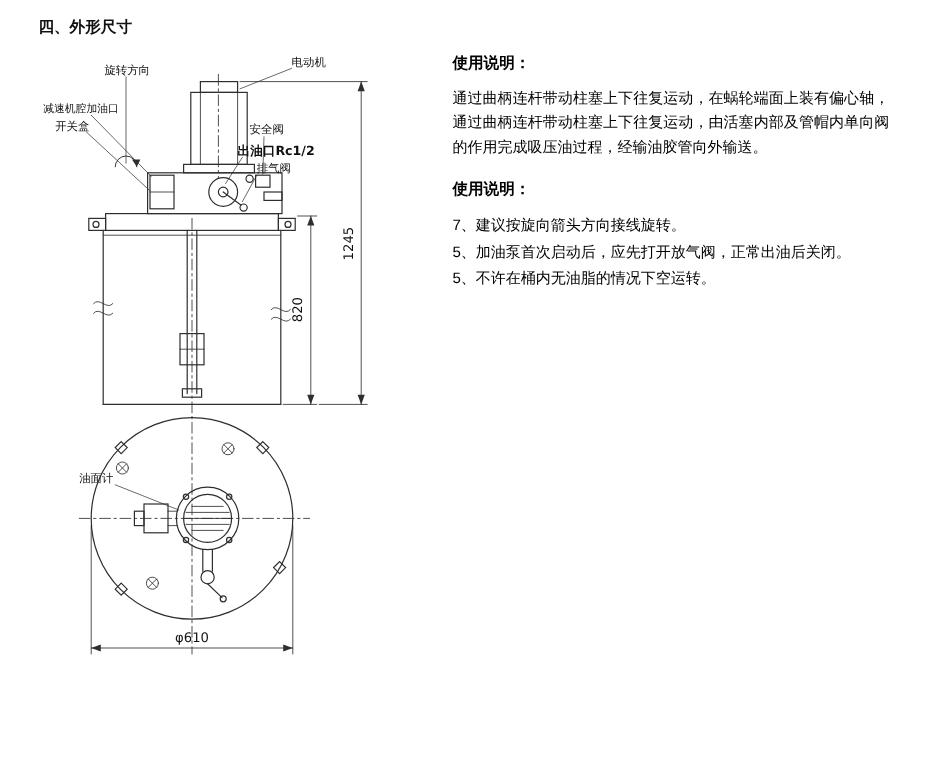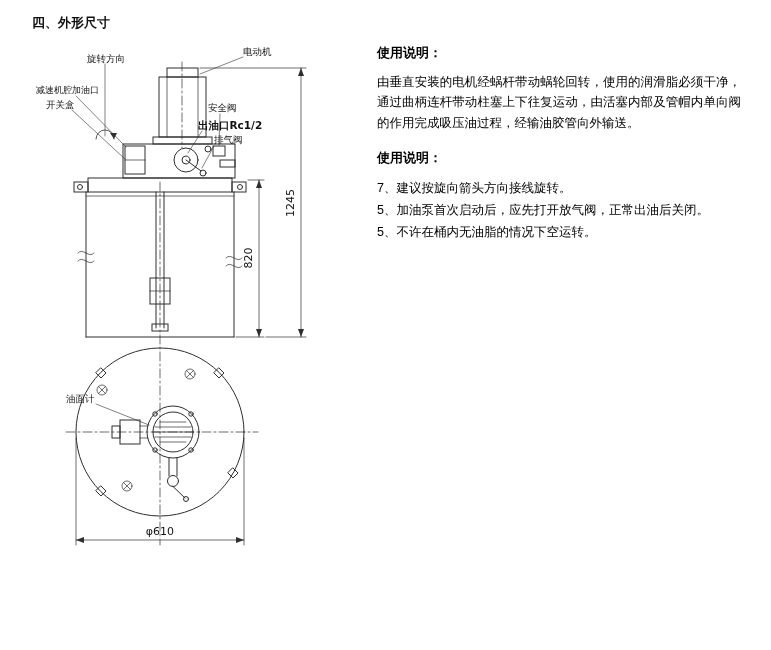--- a/index.html
+++ b/index.html
@@ -189,21 +189,21 @@
         <text x="36" y="362">油面计</text>
         <text x="222" y="218" font-size="11" text-anchor="middle" transform="rotate(-90 222 218)">820</text>
         <text x="264" y="163" font-size="11" text-anchor="middle" transform="rotate(-90 264 163)">1245</text>
         <text x="130" y="495" font-size="11" text-anchor="middle">φ610</text>
       </g>
     </svg>
   </div>
 
   <div class="rightcol">
     <div class="sec-title">使用说明：</div>
-    <p class="body-text">由垂直安装的电机经蜗杆带动蜗轮回转，使用的润滑脂必须干净，通过曲柄连杆带动柱塞上下往复运动，由活塞内部及管帽内单向阀的作用完成吸压油过程，经输油胶管向外输送。</p>
+    <p class="body-text">通过曲柄连杆带动柱塞上下往复运动，在蜗轮端面上装有偏心轴，通过曲柄连杆带动柱塞上下往复运动，由活塞内部及管帽内单向阀的作用完成吸压油过程，经输油胶管向外输送。</p>
 
     <div class="sec-title">使用说明：</div>
     <div>
       <div class="usage-item">7、建议按旋向箭头方向接线旋转。</div>
       <div class="usage-item">5、加油泵首次启动后，应先打开放气阀，正常出油后关闭。</div>
       <div class="usage-item">5、不许在桶内无油脂的情况下空运转。</div>
     </div>
   </div>
 
 </div>

